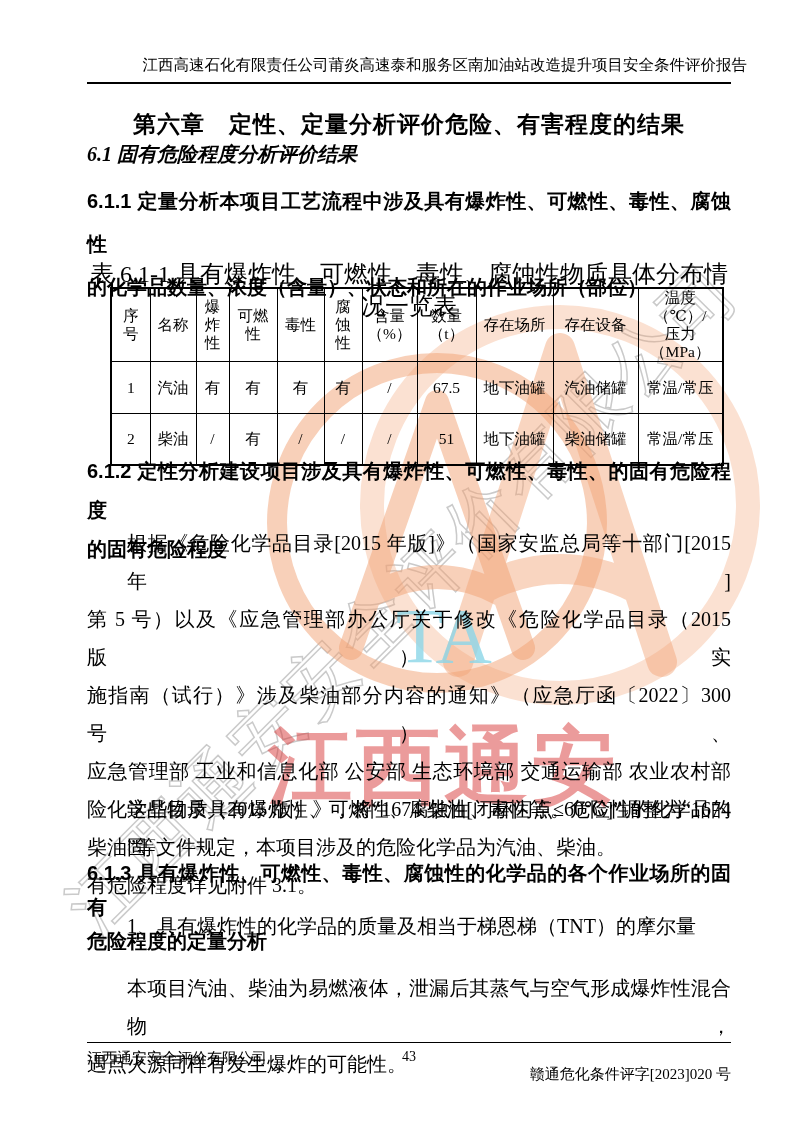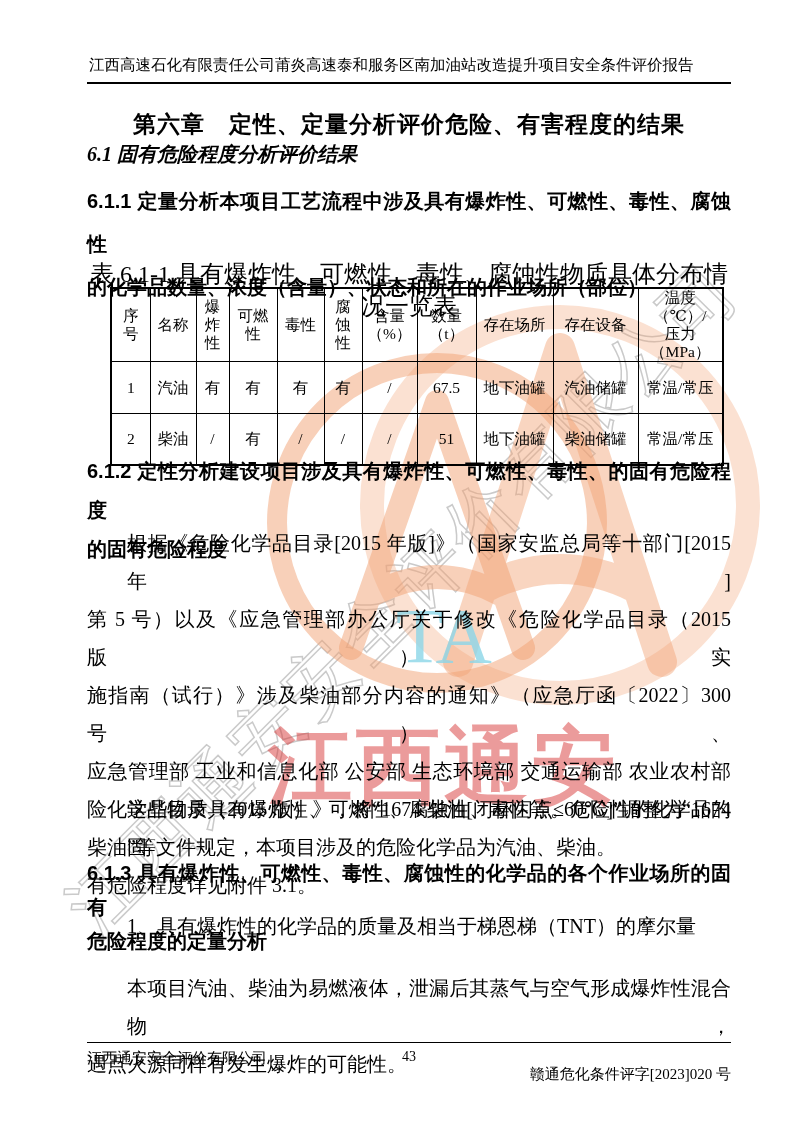--- a/index.html
+++ b/index.html
@@ -1,20 +1,20 @@
 <!DOCTYPE html>
 <html><head>
 <meta charset="utf-8">
 <style>
   html,body{margin:0;padding:0;background:#e8e8e8;}
   .page{position:relative;width:800px;height:1131px;background:#ffffff;overflow:hidden;
         font-family:"Liberation Serif","DejaVu Serif",serif;color:#000;margin:0 auto;}
   .layer{position:absolute;z-index:1;}
   #wm{position:absolute;inset:0;z-index:0;pointer-events:none;}
-  .hdr{top:54px;left:89px;width:644px;text-align:left;font-size:15.5px;line-height:22px;}
+  .hdr{top:54px;left:103px;width:644px;text-align:right;font-size:15.5px;line-height:22px;}
   .rule{border-top:2px solid #000;height:0;}
   #rule1{top:82px;left:87px;width:644px;}
   #rule2{top:1042px;left:87px;width:644px;border-top-width:1.5px;}
   .chapter{top:109px;left:87px;width:644px;text-align:center;font-size:23px;font-weight:700;
            letter-spacing:1px;font-family:"Liberation Sans","DejaVu Sans",sans-serif;}
   .h61{top:141px;left:87px;width:644px;font-size:20px;font-weight:700;font-style:italic;
        font-family:"Liberation Serif","DejaVu Serif",serif;}
   .hsec{left:87px;width:644px;font-size:20px;font-weight:700;
         font-family:"Liberation Sans","DejaVu Sans",sans-serif;}
   #s611{top:180px;line-height:43px;}

